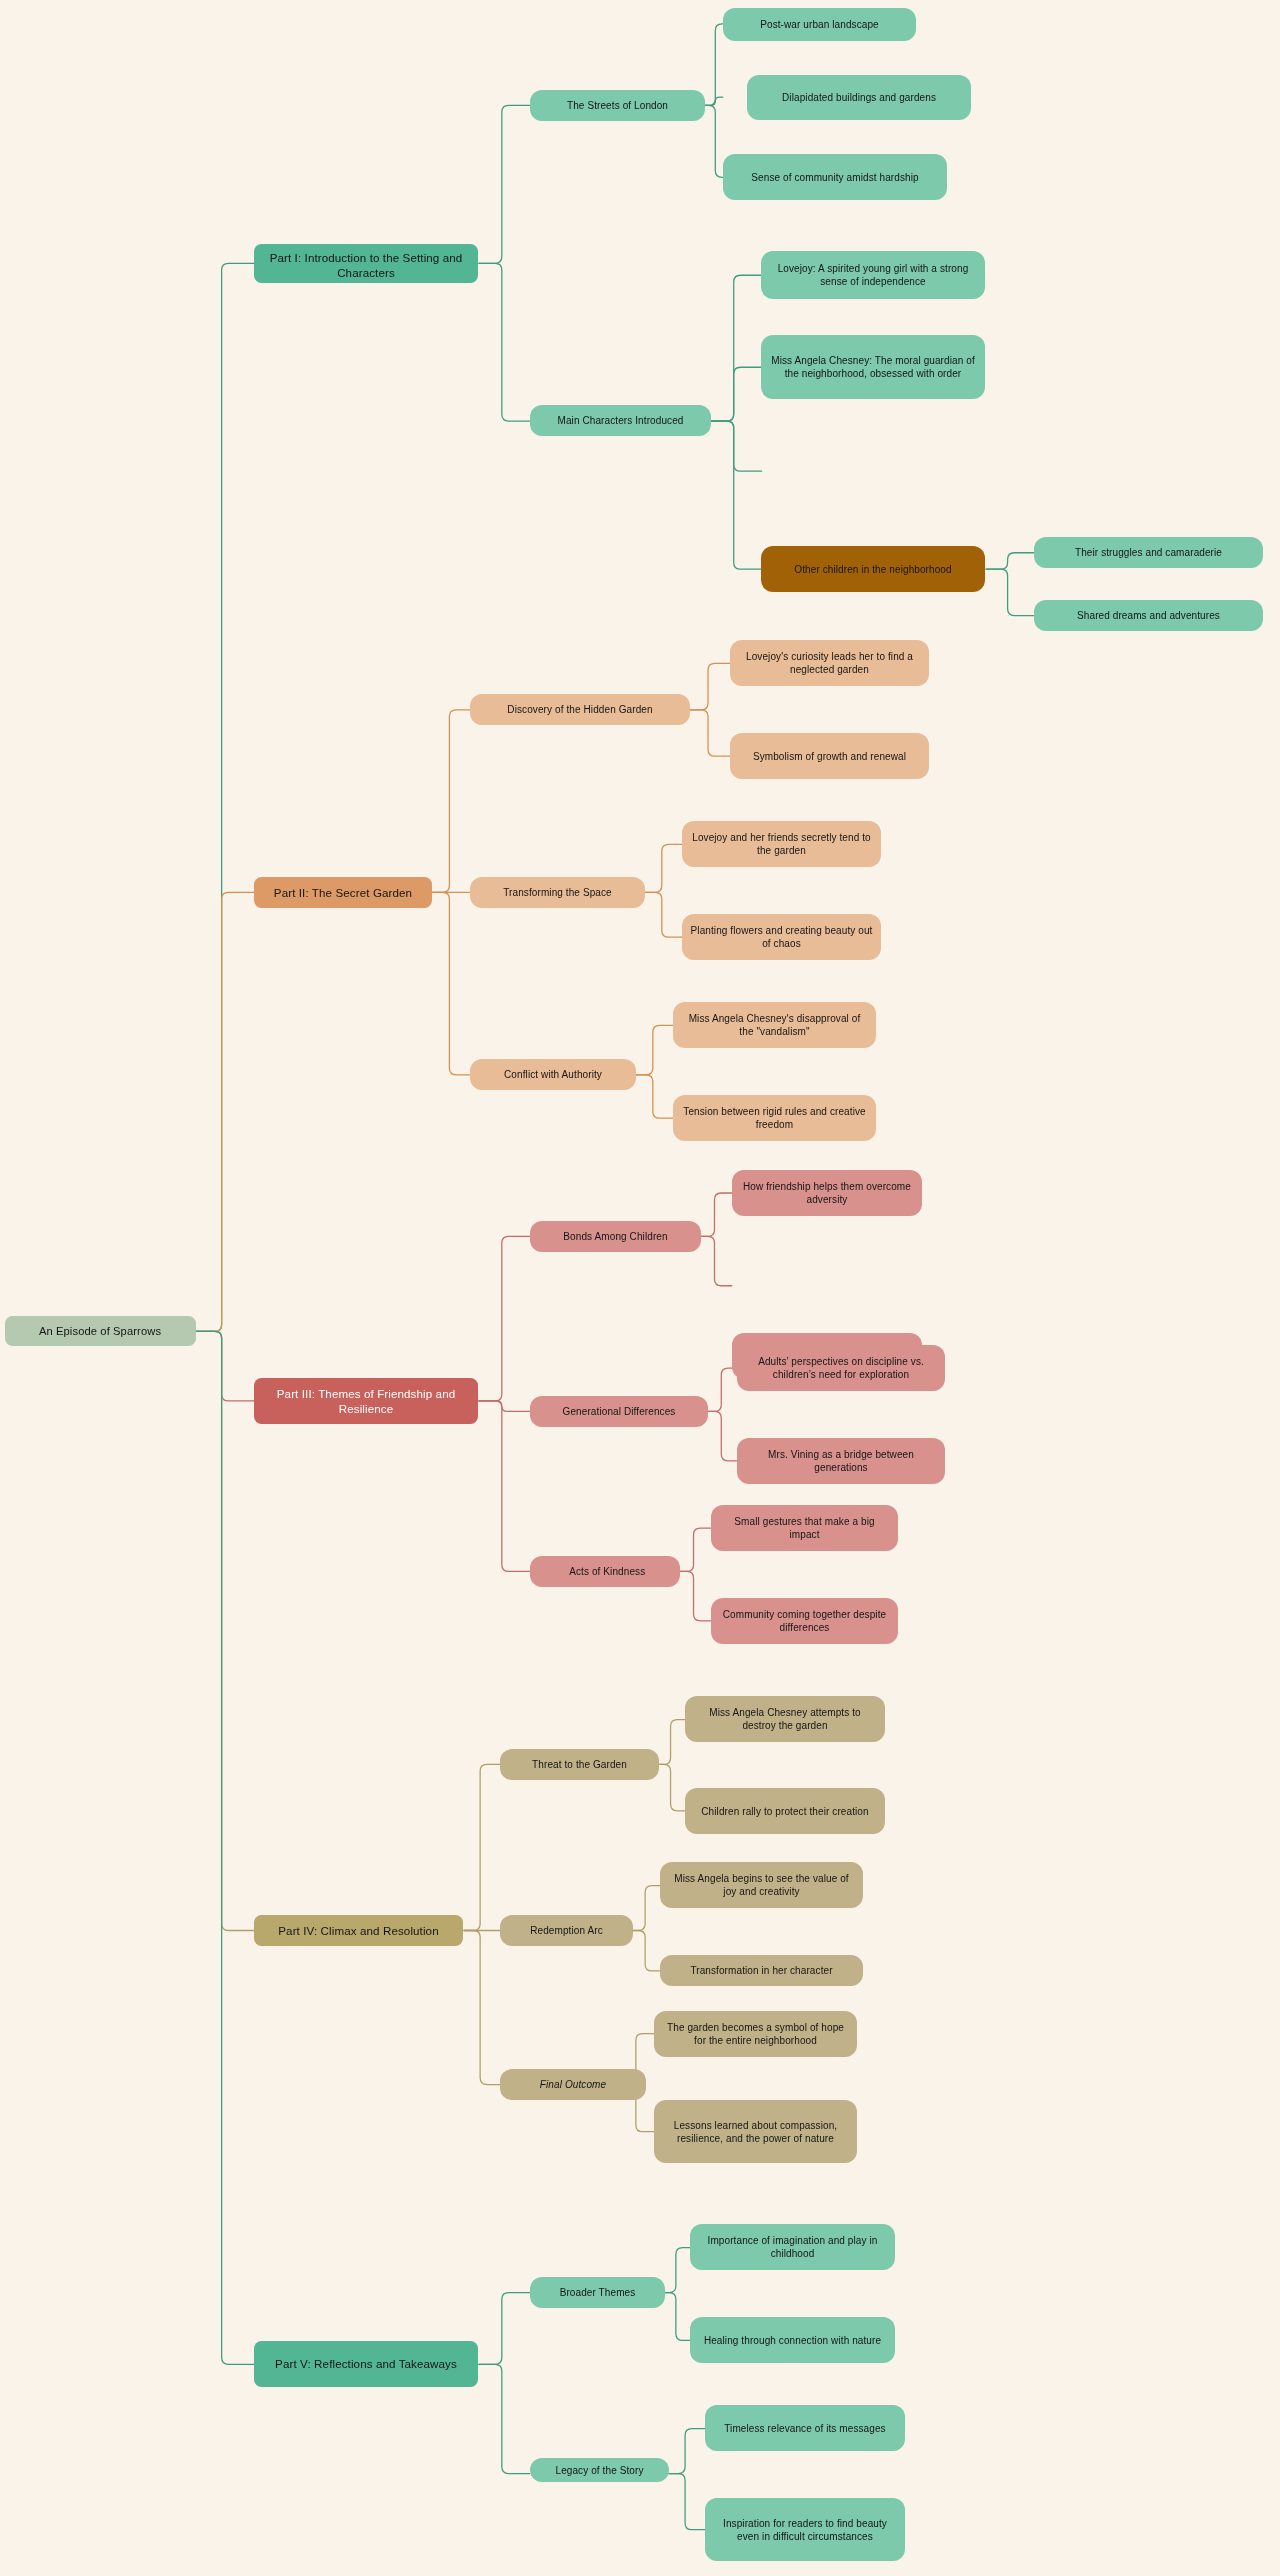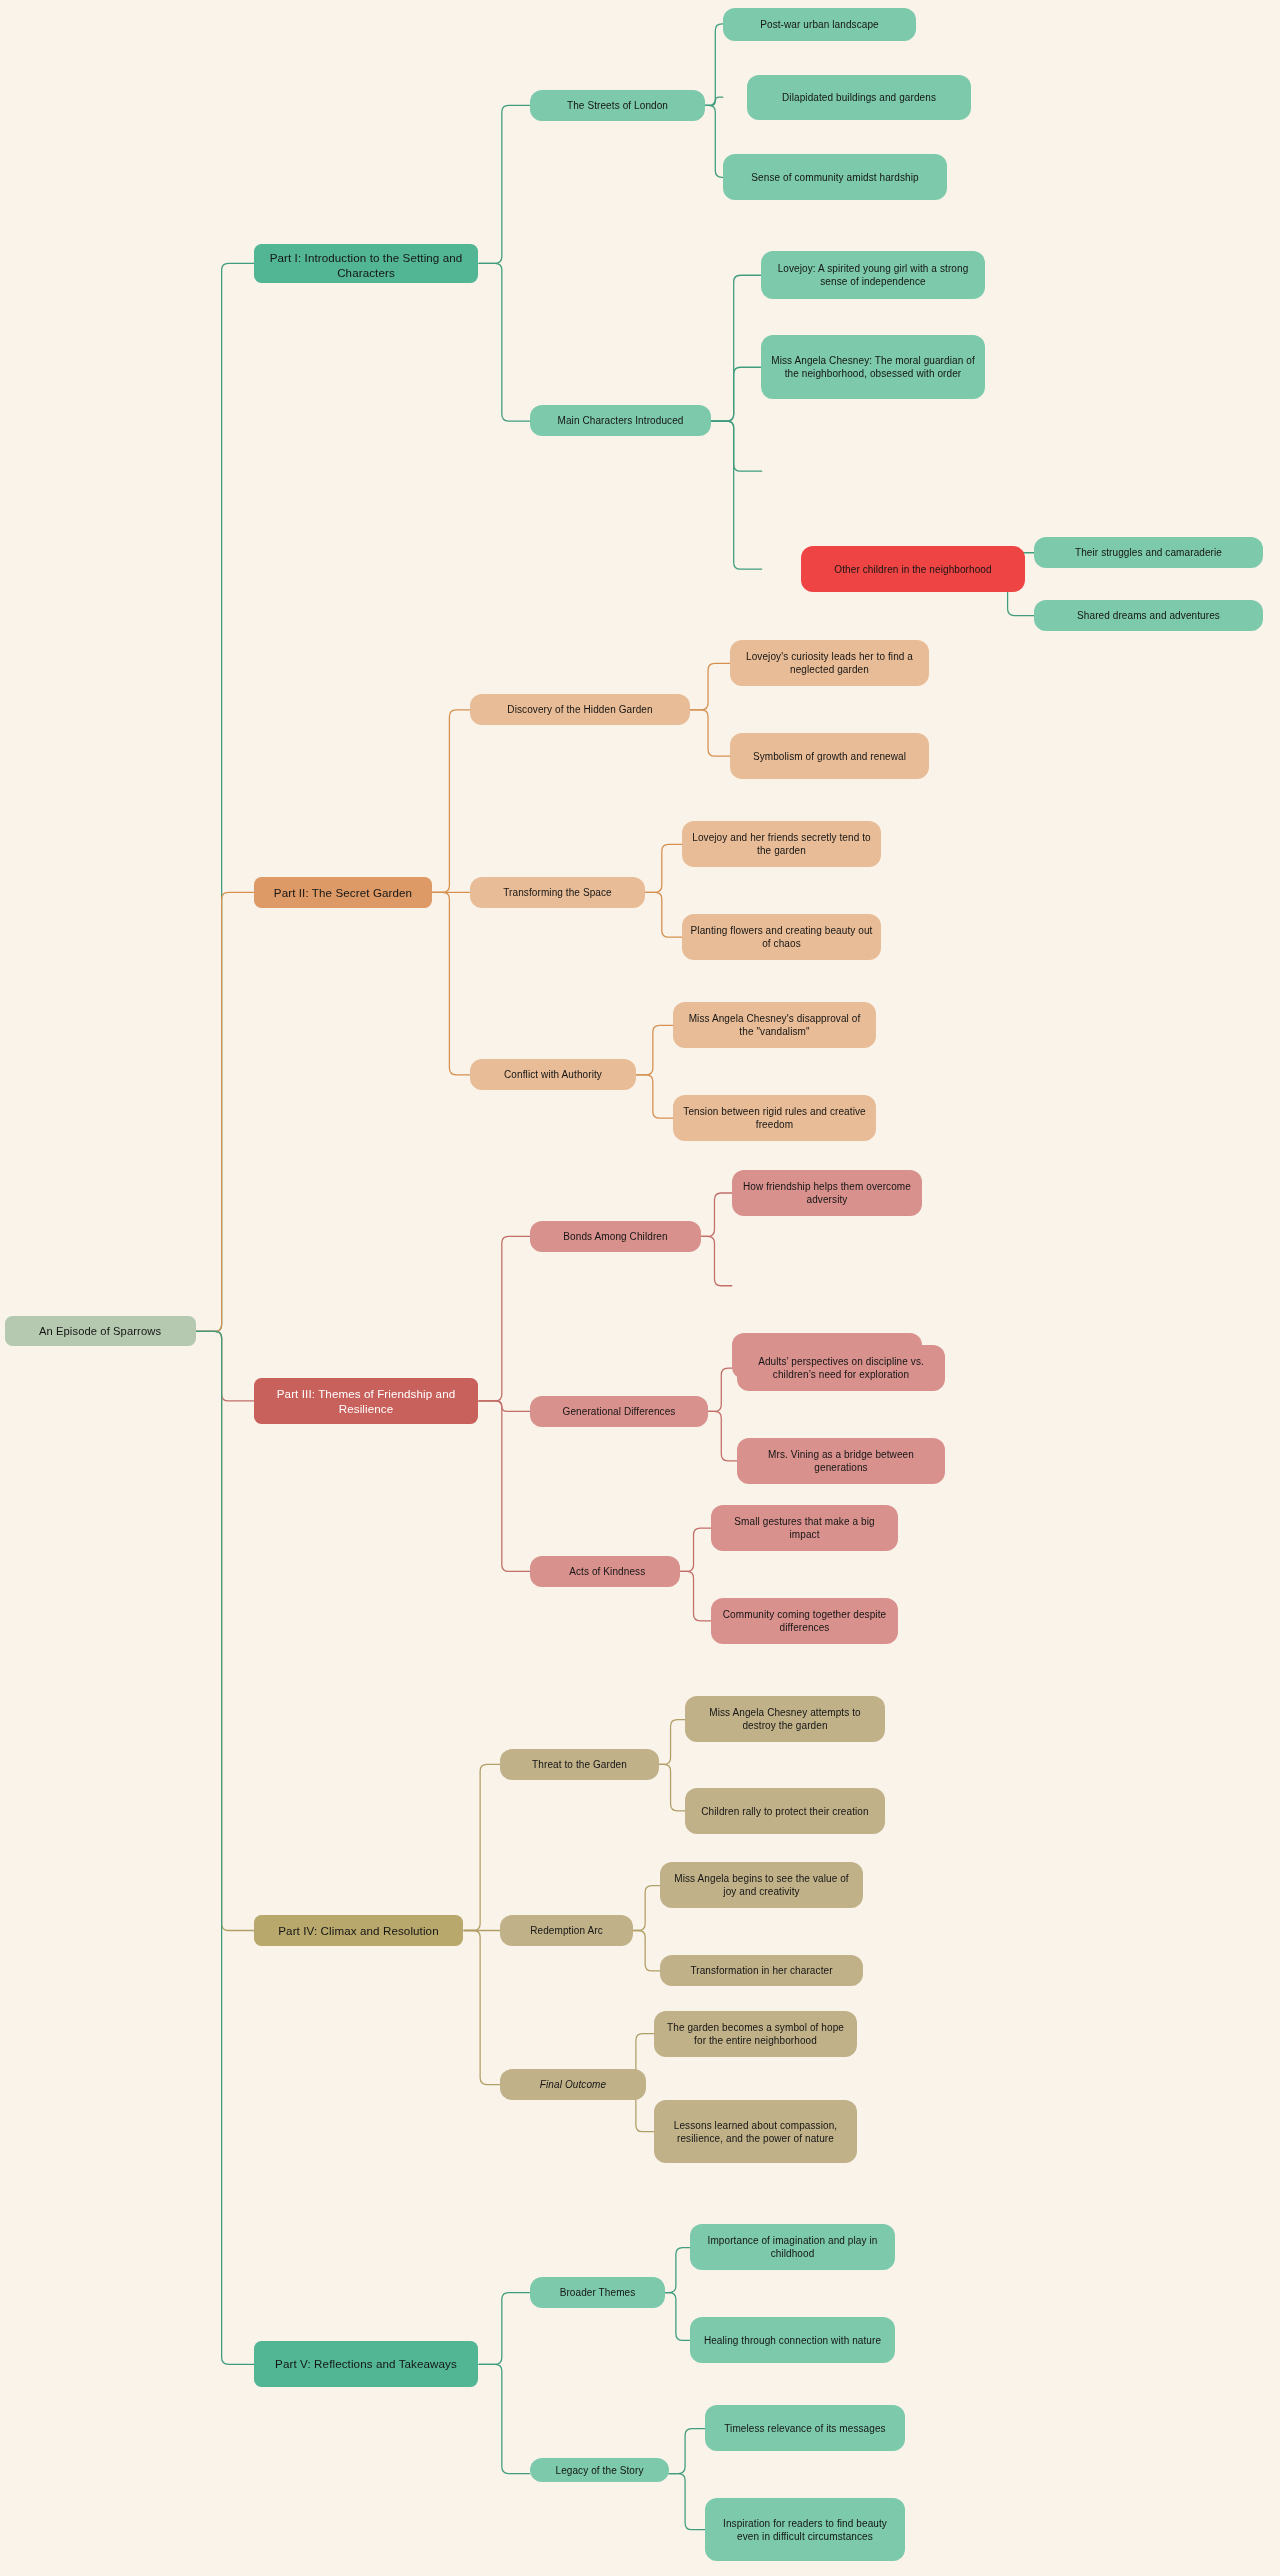--- a/index.html
+++ b/index.html
@@ -128,21 +128,21 @@
     </div>
     <div class="node" style="left: 530px; top: 405px; width: 181px; height: 31px; background: rgb(124, 201, 171);">
       <span>Main Characters Introduced</span>
     </div>
     <div class="node" style="left: 761px; top: 251px; width: 224px; height: 48px; background: rgb(124, 201, 171);">
       <span>Lovejoy: A spirited young girl with a strong sense of independence</span>
     </div>
     <div class="node" style="left: 761px; top: 335px; width: 224px; height: 64px; background: rgb(124, 201, 171);">
       <span>Miss Angela Chesney: The moral guardian of the neighborhood, obsessed with order</span>
     </div>
-    <div class="node" style="left: 801px; top: 546px; width: 224px; height: 46px; background: #ef4444;">
+    <div class="node" style="left: 761px; top: 546px; width: 224px; height: 46px; background: #a16207;">
       <span>Other children in the neighborhood</span>
     </div>
     <div class="node" style="left: 1034px; top: 537px; width: 229px; height: 31px; background: rgb(124, 201, 171);">
       <span>Their struggles and camaraderie</span>
     </div>
     <div class="node" style="left: 1034px; top: 600px; width: 229px; height: 31px; background: rgb(124, 201, 171);">
       <span>Shared dreams and adventures</span>
     </div>
     <div class="node lvl1" style="left: 254px; top: 877px; width: 178px; height: 31px; background: rgb(221, 154, 102);">
       <span>Part II: The Secret Garden</span>

